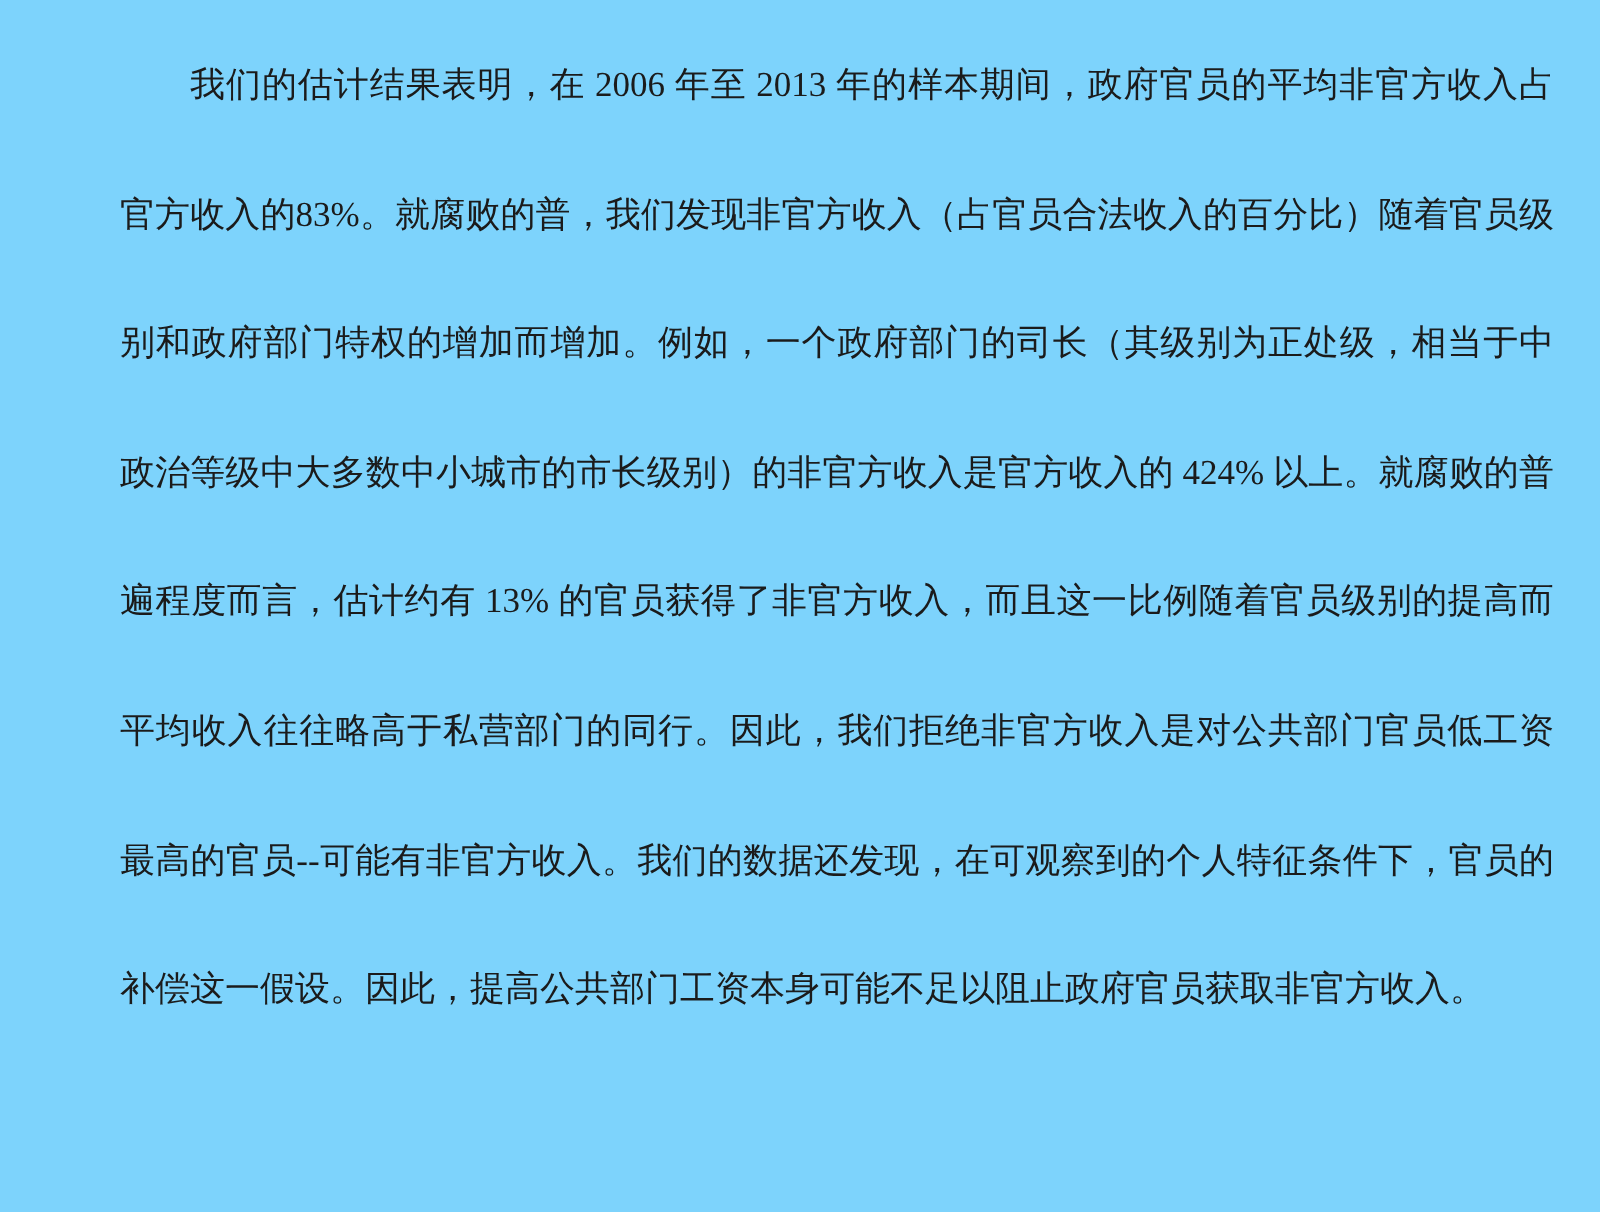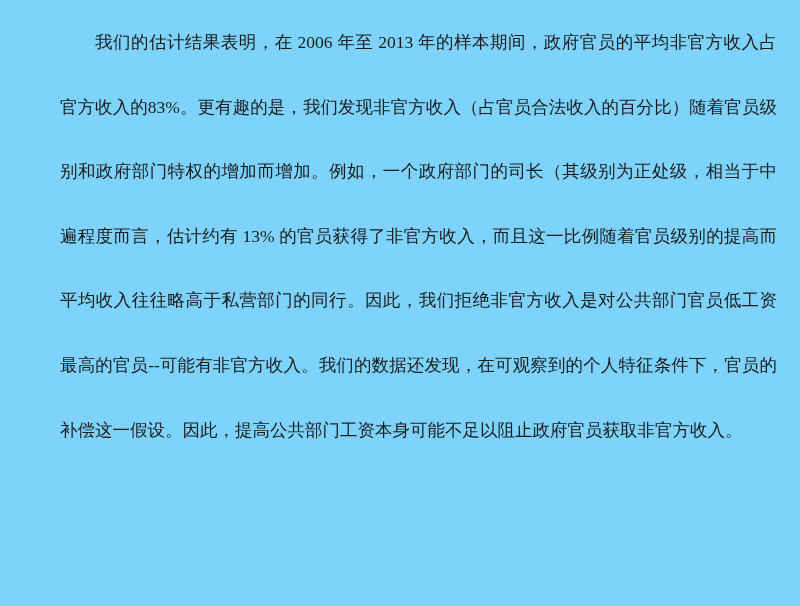--- a/index.html
+++ b/index.html
@@ -43,24 +43,27 @@
 </style>
 </head>
 <body>
 
 <div class="page">
   <div class="para">
     <div class="line first">
       <span>我们的估计结果表明，在 2006 年至 2013 年的样本期间，政府官员的平均非官方收入占其</span>
     </div>
     <div class="line">
-      <span>官方收入的83%。更有趣的是，我们发现非官方收入（占官员合法收入的百分比）随着官员级</span>
+      <span>官方收入的83%。就腐败的普，我们发现非官方收入（占官员合法收入的百分比）随着官员级</span>
     </div>
     <div class="line">
       <span>别和政府部门特权的增加而增加。例如，一个政府部门的司长（其级别为正处级，相当于中国</span>
+    </div>
+    <div class="line">
+      <span>政治等级中大多数中小城市的市长级别）的非官方收入是官方收入的 424% 以上。就腐败的普</span>
     </div>
     <div class="line">
       <span>遍程度而言，估计约有 13% 的官员获得了非官方收入，而且这一比例随着官员级别的提高而</span>
     </div>
     <div class="line">
       <span>平均收入往往略高于私营部门的同行。因此，我们拒绝非官方收入是对公共部门官员低工资的</span>
     </div>
     <div class="line">
       <span>最高的官员--可能有非官方收入。我们的数据还发现，在可观察到的个人特征条件下，官员的</span>
     </div>

